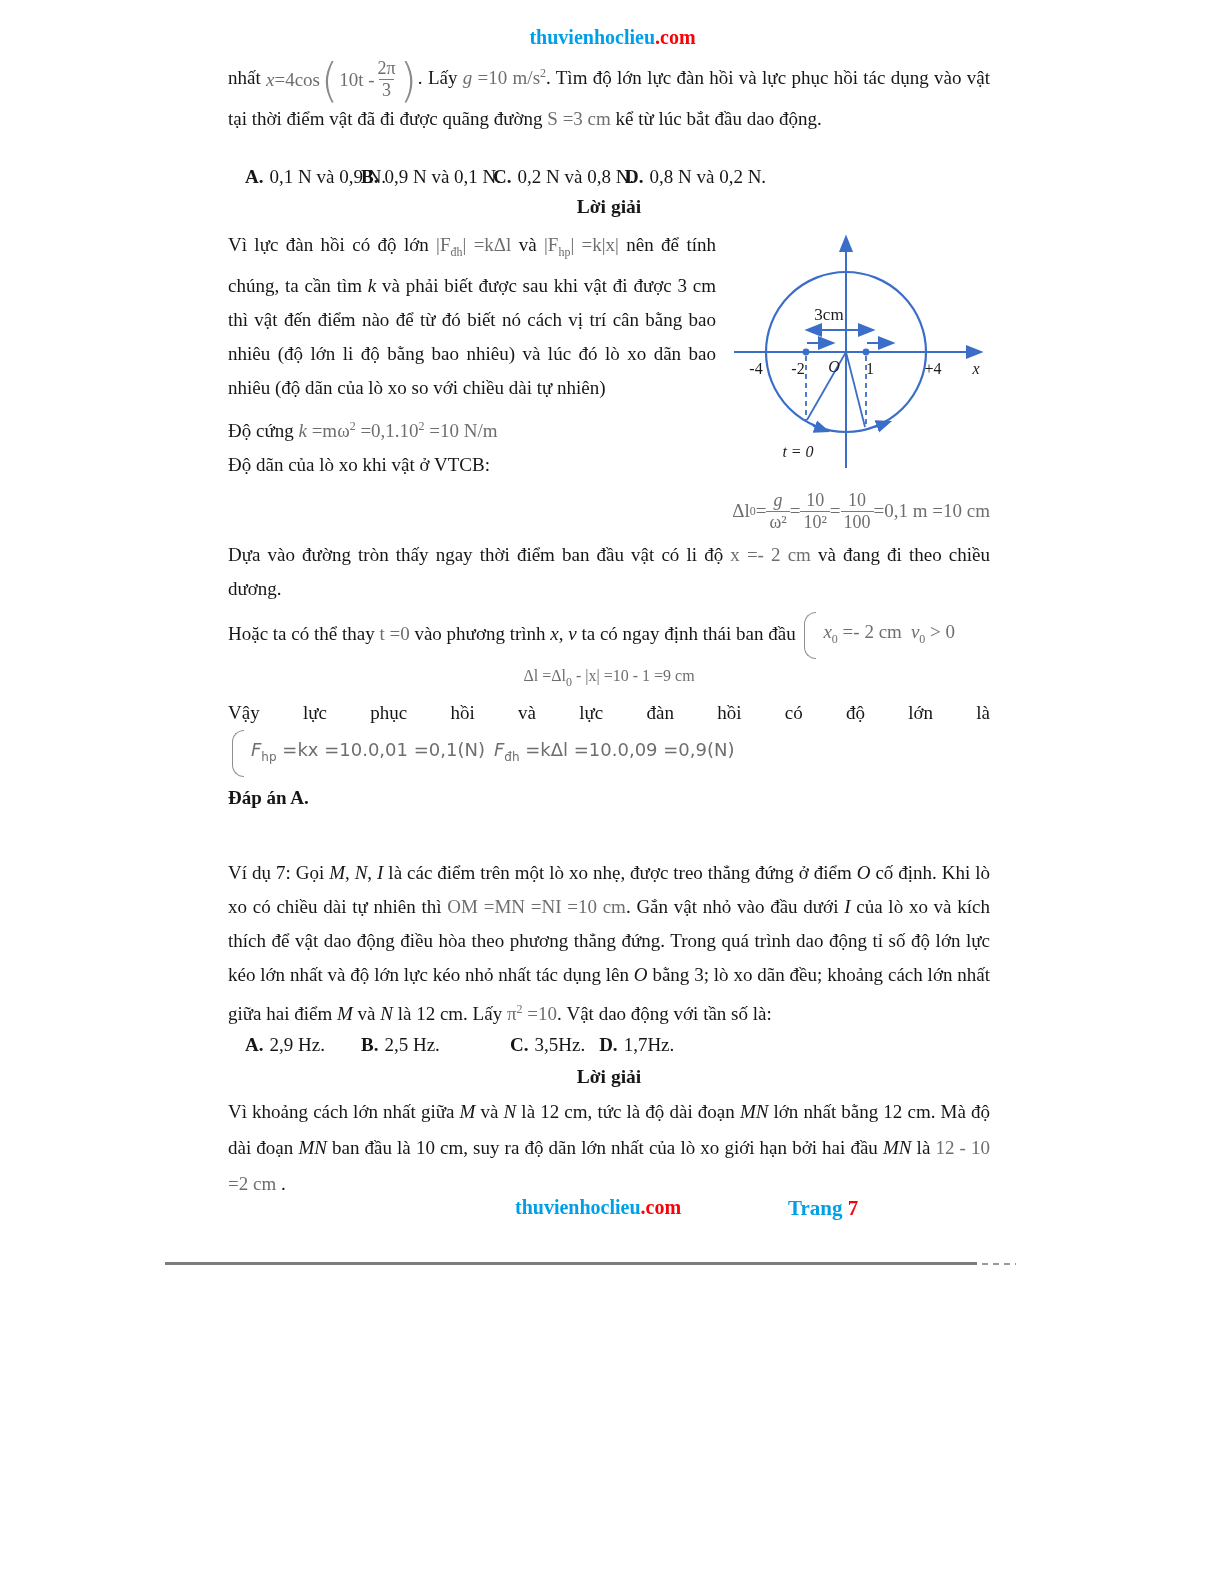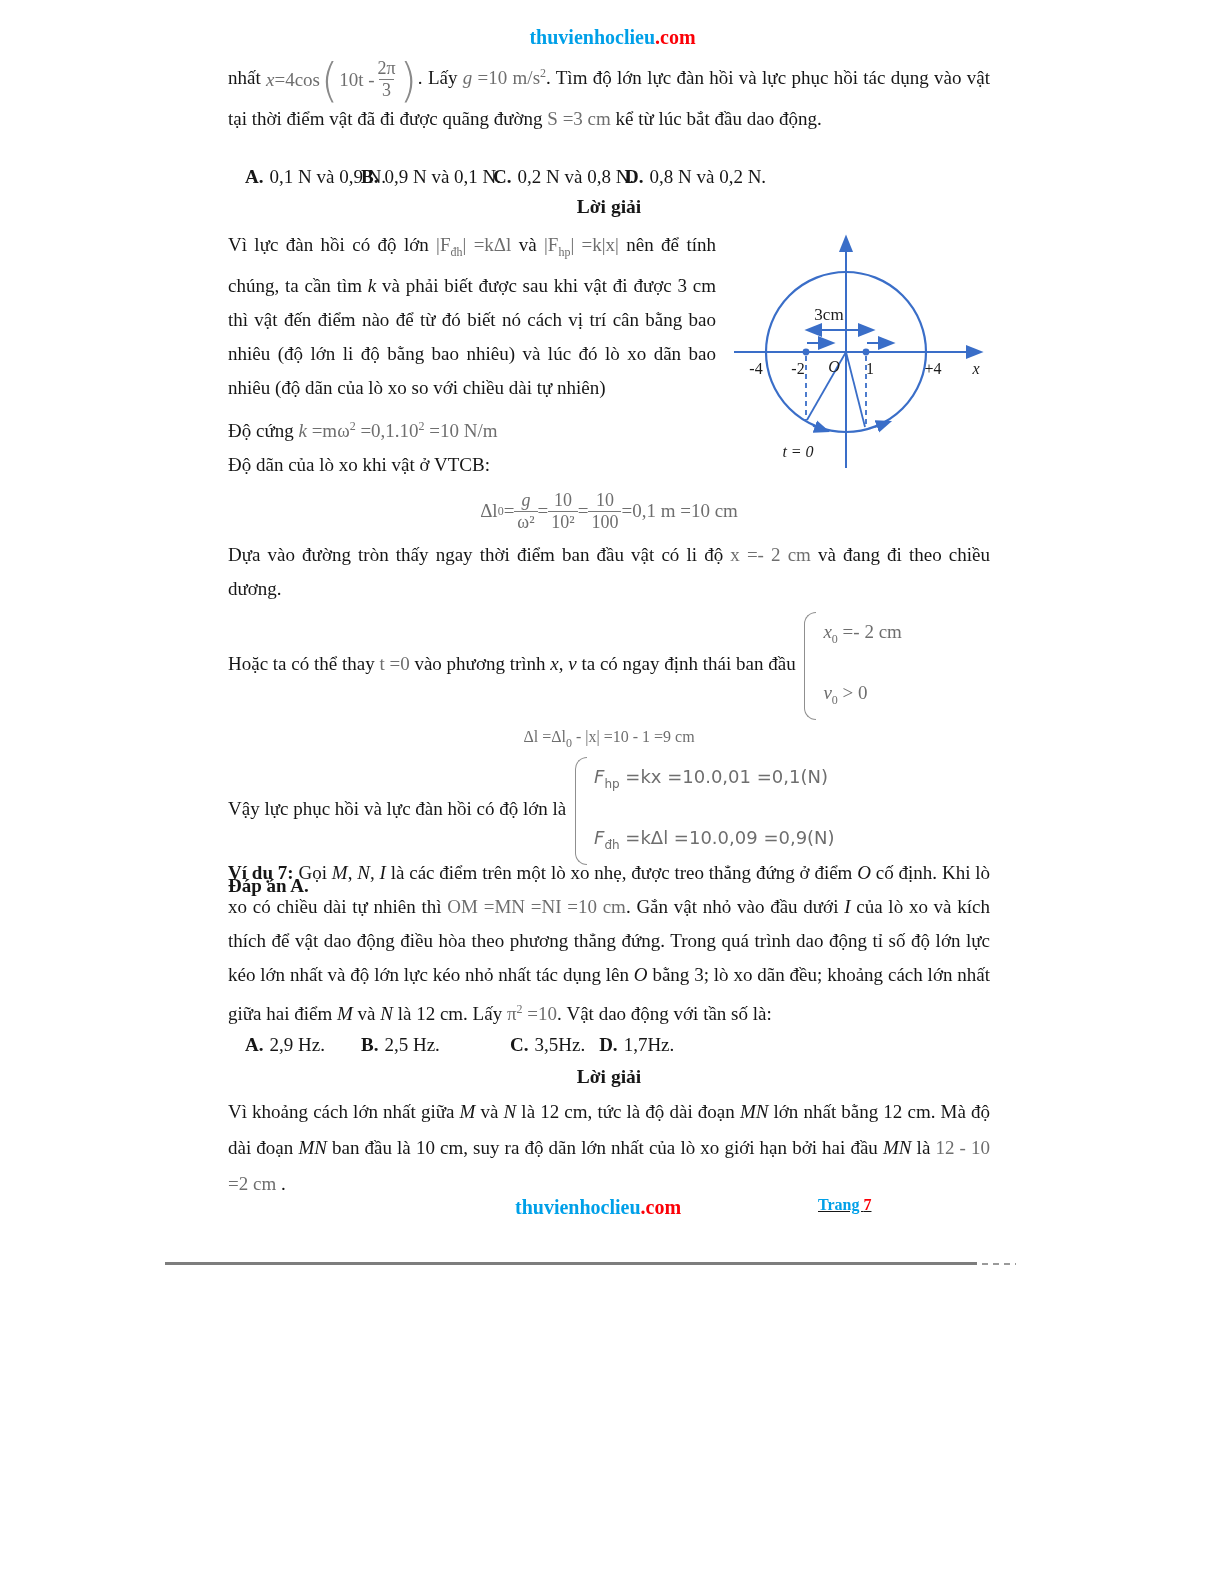--- a/index.html
+++ b/index.html
@@ -10,45 +10,45 @@
   .txt{font-size:19px;line-height:34px;text-align:justify;}
   .center{text-align:center;}
   .bold{font-weight:700;}
   .it{font-style:italic;}
   
   .hdr{position:absolute;left:0;top:26px;width:1225px;text-align:center;
        font-weight:700;font-size:20px;}
   .blue{color:#00a0e8;}
   .red{color:#fb0007;}
   .ftr-site{position:absolute;left:515px;top:1196px;font-weight:700;font-size:20px;}
-  .ftr-page{position:absolute;left:818px;top:1196px;font-weight:700;font-size:16px;text-decoration:underline;}
+  .ftr-page{position:absolute;left:788px;top:1196px;font-weight:700;font-size:21px;}
   .hr-line{position:absolute;left:165px;top:1262px;width:812px;height:3px;background:#7d7d7d;}
   .hr-dash{position:absolute;left:982px;top:1263px;width:34px;height:2px;
            background:repeating-linear-gradient(90deg,#9a9a9a 0 6px,transparent 6px 11px);}
   
   .m{color:#6e6e6e;}
   .msub{color:#6e6e6e;font-size:12px;vertical-align:-5px;}
   .msup{color:#6e6e6e;font-size:12px;vertical-align:7px;}
   .sg-i{font-style:italic;}
-  .sg-b{font-weight:700;}
+  .sg-b{font-weight:400;}
   .sg-m{color:#6e6e6e;}
   .sg-msub{color:#6e6e6e;font-size:12px;vertical-align:-5px;}
   .sg-msup{color:#6e6e6e;font-size:12px;vertical-align:7px;}
   
   .eqf{display:inline-flex;align-items:center;color:#6e6e6e;font-size:19px;white-space:nowrap;}
   .eq1{vertical-align:middle;}
   .frac{display:inline-flex;flex-direction:column;align-items:center;line-height:1.15;font-size:18px;}
   .frac .den{border-top:1.5px solid #7a7a7a;padding:0 3px;}
   .frac .num{padding:0 3px;}
   .bigp{font-size:44px;font-weight:300;color:#8a8a8a;transform:scaleY(1.05);margin:0 1px;
         font-family:"DejaVu Sans",sans-serif;line-height:1;}
   
   .sys{display:inline-flex;align-items:stretch;vertical-align:middle;margin-left:4px;}
   .brace{width:11px;border:1.8px solid #8f8f8f;border-right:none;border-radius:14px 0 0 14px;}
-  .syslines{display:flex;flex-direction:column;gap:20px;padding:3px 0 3px 7px;color:#6a6a6a;}
+  .syslines{display:flex;flex-direction:row;gap:9px;padding:3px 0 3px 7px;color:#6a6a6a;}
   .sys-serif{font-size:19px;font-family:"Liberation Serif",serif;}
   .sys-sans{font-size:18px;font-family:"DejaVu Sans",sans-serif;}
   
   .choices{position:absolute;left:228px;width:840px;height:32px;font-size:19px;}
   .choice{position:absolute;top:0;white-space:nowrap;}
   .choice b{margin-right:6px;}
   .choice .second{margin-left:14px;}
   
   .diagram{float:right;width:262px;height:252px;margin:-6px 0 6px 12px;}
   .heading{font-weight:700;font-size:19.5px;}
@@ -125,21 +125,21 @@
       <text x="248" y="152" font-size="16" fill="#1c1c1c" font-style="italic" text-anchor="middle">x</text>
       <text x="70" y="235" font-size="16" fill="#1c1c1c" font-style="italic" text-anchor="middle">t = 0</text>
     </svg>
 
     <p class="txt"><span>Vì lực đàn hồi có độ lớn </span><span class="sg-m">|F</span><span class="sg-msub">đh</span><span class="sg-m">| =kΔl</span><span> và </span><span class="sg-m">|F</span><span class="sg-msub">hp</span><span class="sg-m">| =k|x|</span><span> nên để tính chúng, ta cần tìm </span><span class="sg-i">k</span><span> và phải biết được sau khi vật đi được 3 cm thì vật đến điểm nào để từ đó biết nó cách vị trí cân bằng bao nhiêu (độ lớn li độ bằng bao nhiêu) và lúc đó lò xo dãn bao nhiêu (độ dãn của lò xo so với chiều dài tự nhiên)</span></p>
 
     <p class="txt" style="margin-top:4px;"><span>Độ cứng </span><span class="m"><span class="it">k</span><span> =mω</span><span class="msup">2</span><span> =0,1.10</span><span class="msup">2</span><span> =10 N/m</span></span></p>
 
     <p class="txt">Độ dãn của lò xo khi vật ở VTCB:</p>
 
-    <div class="center" style="clear:right;margin:8px 0 6px 0;">
+    <div class="center" style="clear:right;margin:8px 0 6px 0;text-align:right;">
       <span class="eqf">
           <span>Δl</span>
           <span class="msub">0</span>
           <span> = </span>
           <span class="frac">
             <span class="num it">g</span>
             <span class="den">ω²</span>
           </span>
           <span> = </span>
           <span class="frac">

